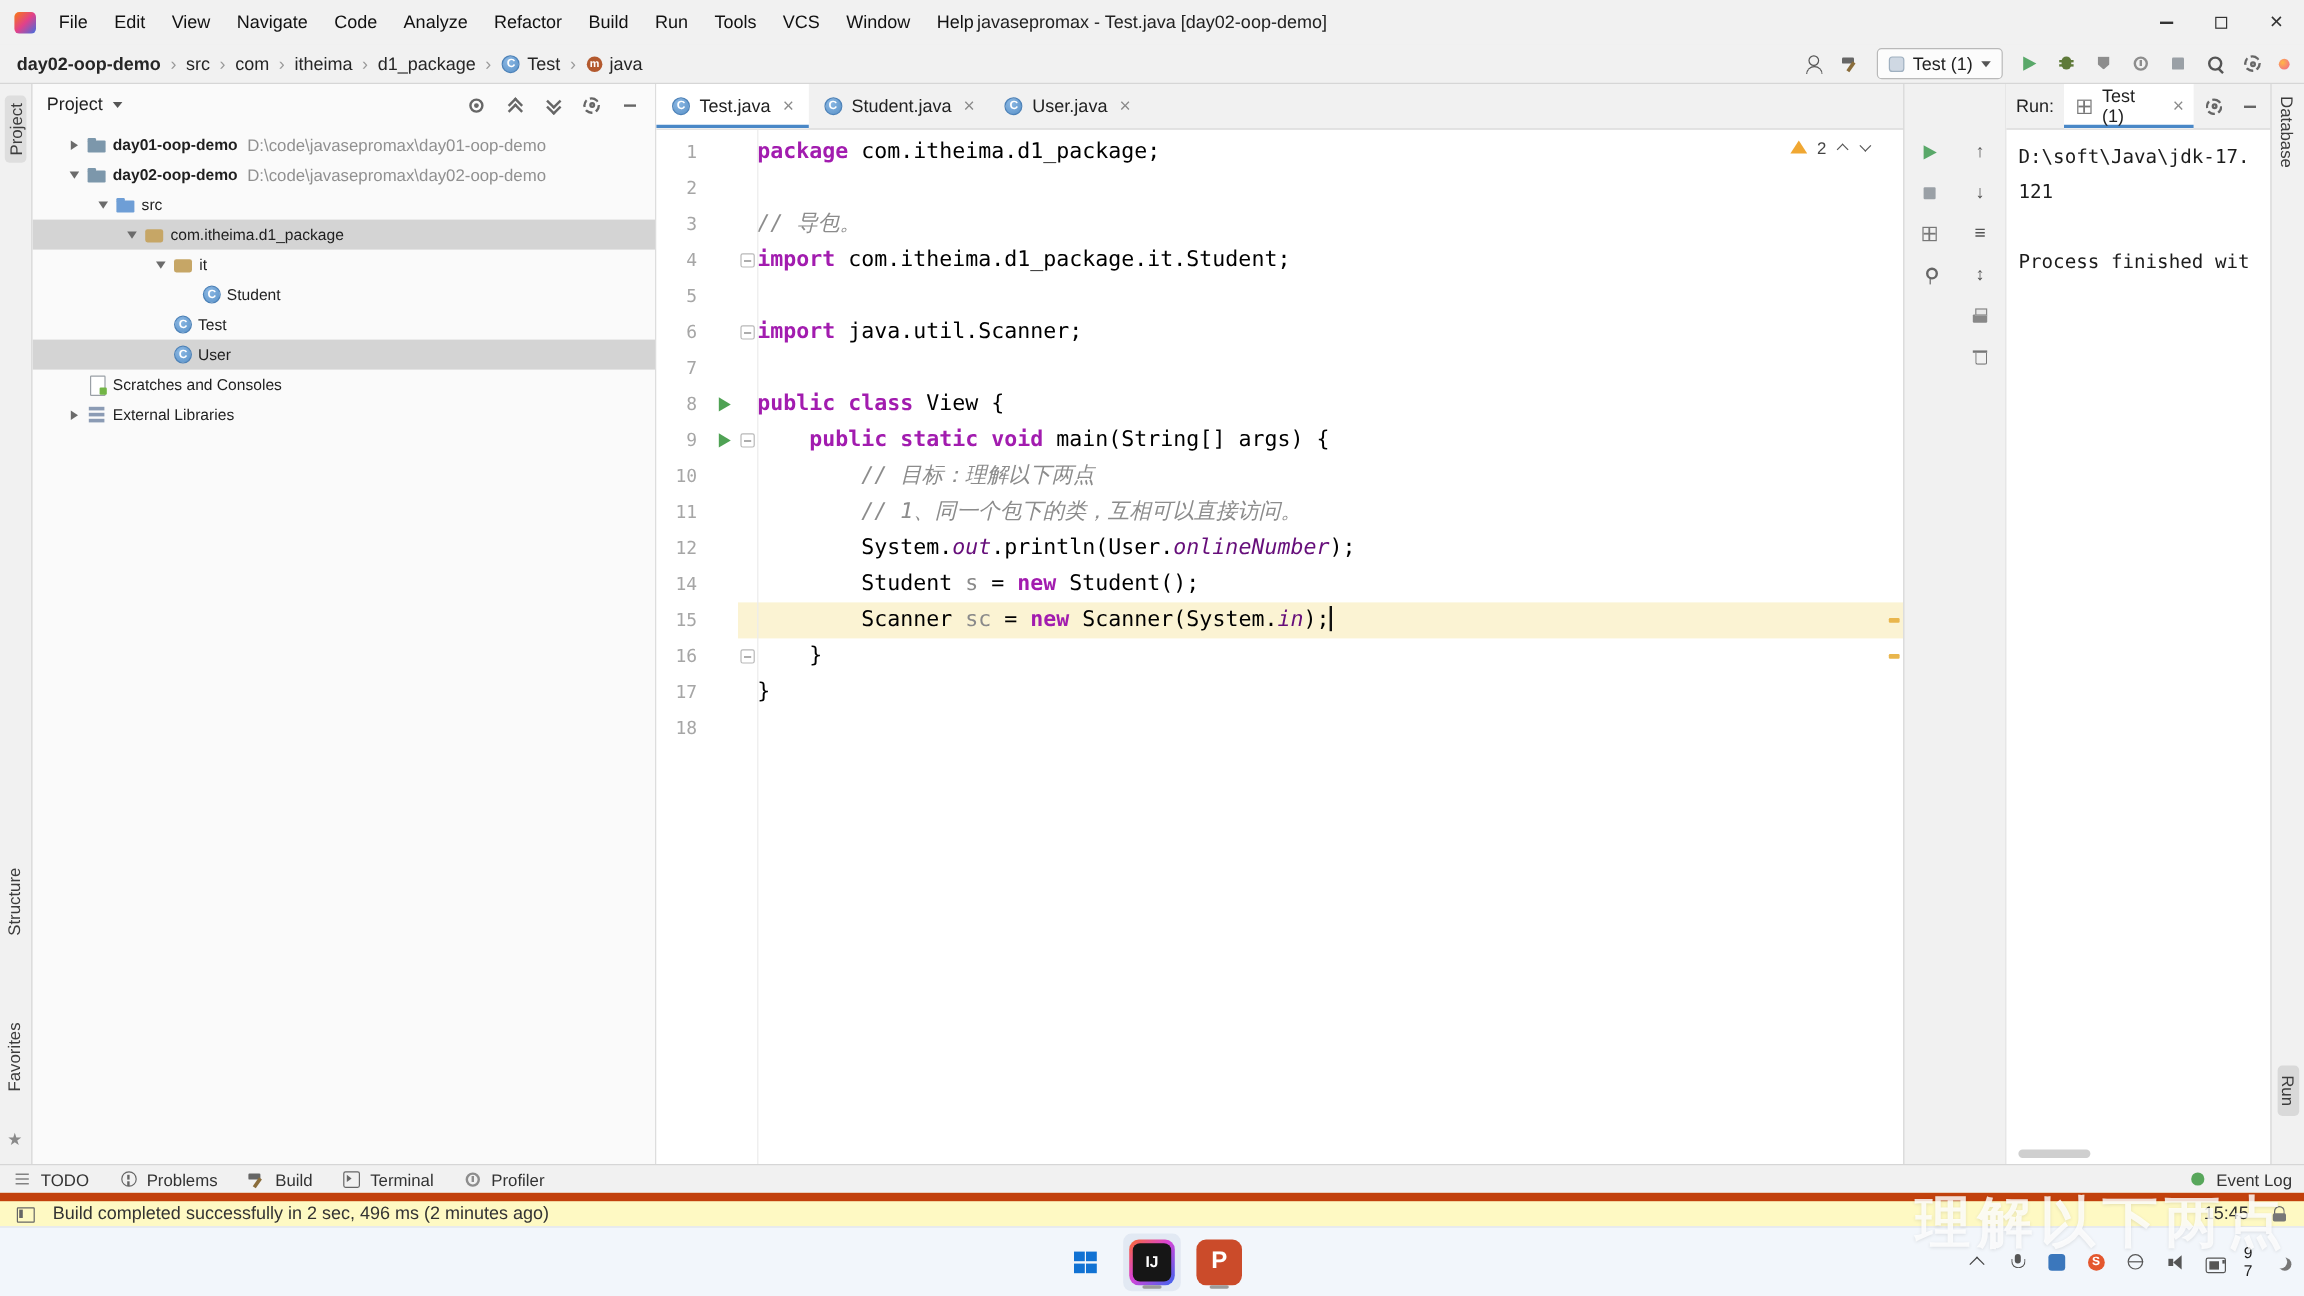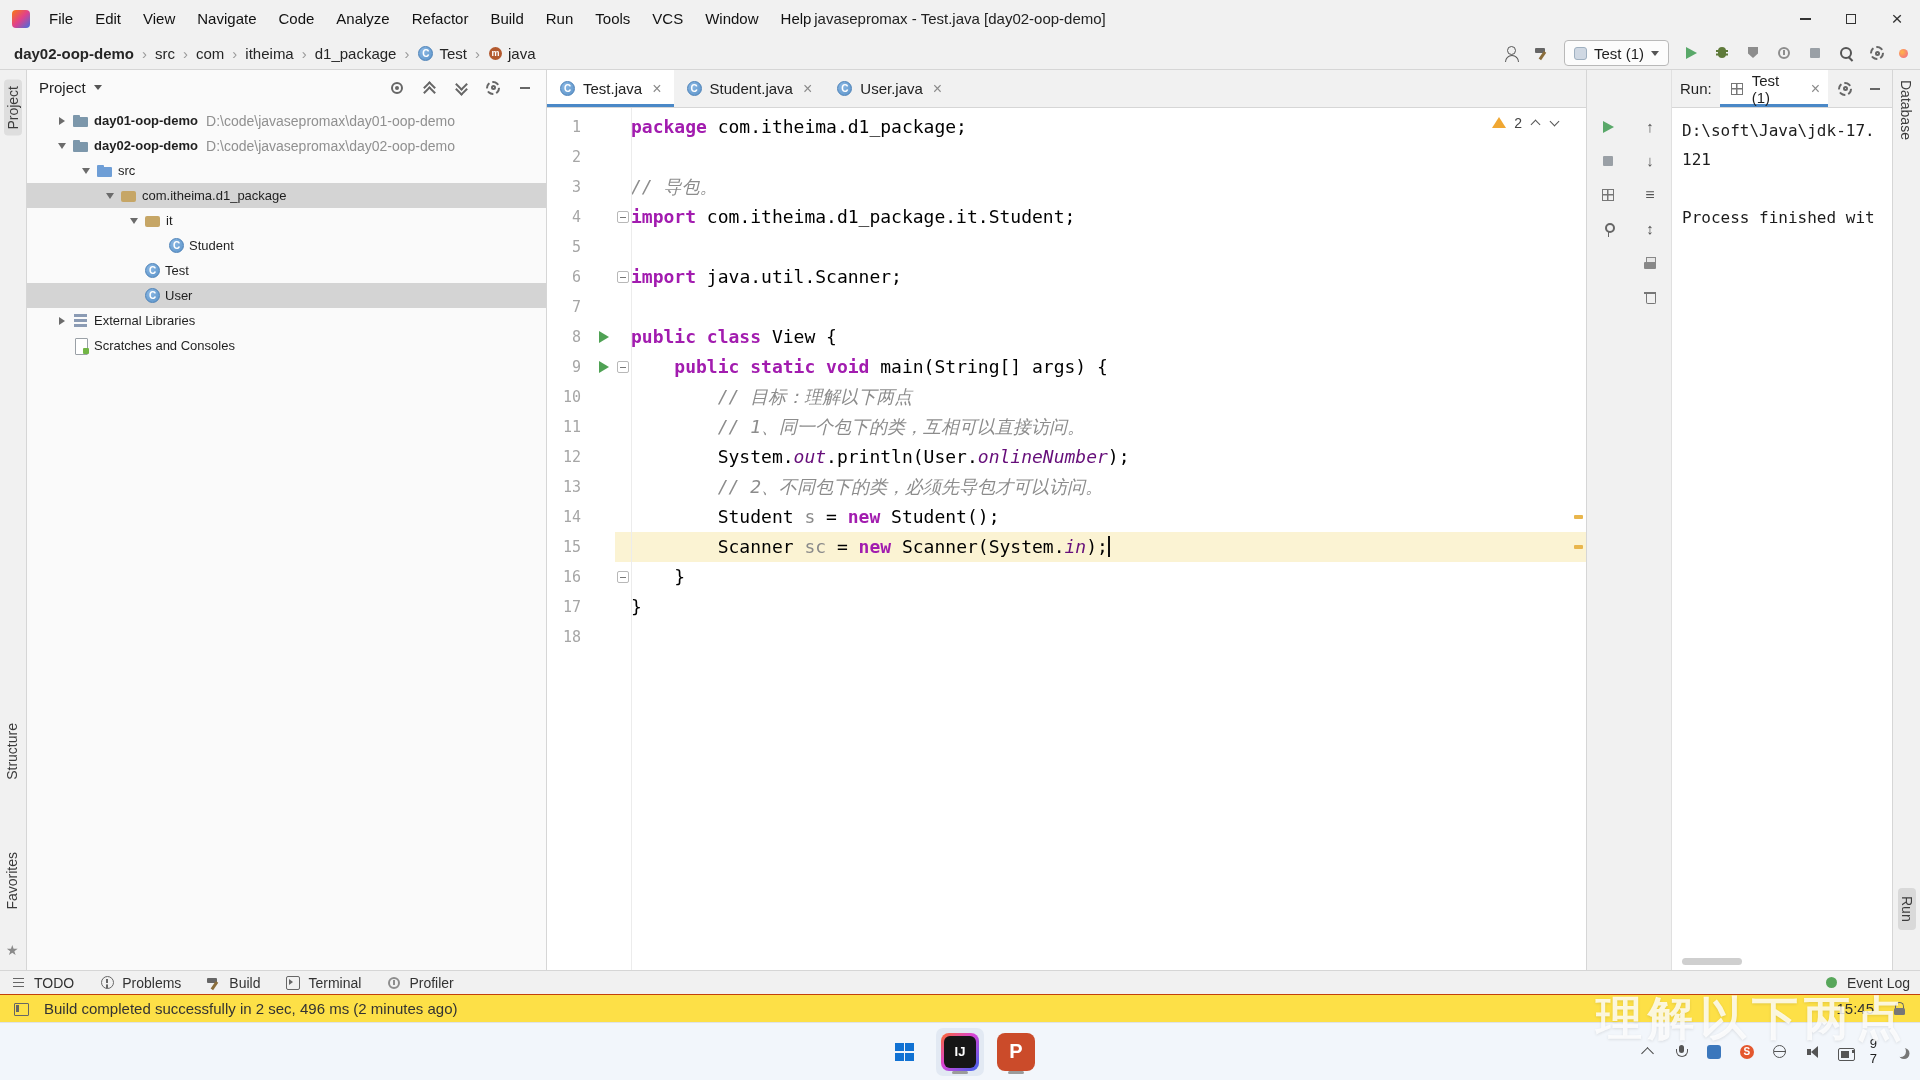--- a/index.html
+++ b/index.html
@@ -103,21 +103,21 @@
 #right-stripe{width:28px;flex:none;background:#f1f1f1;border-left:1px solid #d6d6d6;position:relative}
 .rs-label{writing-mode:vertical-rl;font-size:14px;color:#3c3c3c;position:absolute;left:5px;cursor:default}
 .rs-db{top:10px}
 .rs-run{bottom:40px;background:#d9d9d9;border-radius:4px;padding:8px 1px}
 
 
 #toolwindow-bar{height:24px;flex:none;display:flex;align-items:center;background:#f1f1f1;border-top:1px solid #d6d6d6;padding:0 10px;gap:24px;font-size:14px;color:#333}
 .tw-tab{display:flex;align-items:center;gap:6px}
 #tw-left{display:flex;gap:24px}
 #tw-right{margin-left:auto;display:flex;gap:18px}
-#statusbar{height:28px;flex:none;display:flex;align-items:center;background:#fde047;border-top:1px solid #c2410c;padding:0 12px;font-size:15px;color:#333;gap:14px}
+#statusbar{height:28px;flex:none;display:flex;align-items:center;background:#fef9c3;border-top:7px solid #c2410c;padding:0 12px;font-size:15px;color:#333;gap:14px}
 #status-right{margin-left:auto;display:flex;align-items:center;gap:16px}
 
 
 #taskbar{height:58px;flex:none;background:#f2f6fb;border-top:1px solid #dfe3e8;position:relative}
 #task-center{position:absolute;left:50%;top:0;transform:translateX(-50%);height:100%;display:flex;align-items:center;gap:8px}
 .task-app{width:48px;height:48px;border-radius:7px;display:flex;align-items:center;justify-content:center;position:relative}
 .task-app.focused{background:#e2e9f3}
 .app-pill{position:absolute;bottom:2px;left:50%;transform:translateX(-50%);width:16px;height:3px;border-radius:2px;background:#9b9b9b}
 #tray{position:absolute;right:10px;top:0;height:100%;display:flex;align-items:center;gap:15px}
 .tray-clock{font-size:13px;color:#1f1f1f;text-align:right;line-height:1.15}
@@ -354,28 +354,28 @@
             <span class="tw-chev non"></span>
             <span class="icn class-icon tree-ic"></span>
             <span class="tree-label">Test</span>
           </div>
           <div class="tree-row selected" style="padding-left: 98px;">
             <span class="tw-chev non"></span>
             <span class="icn class-icon tree-ic"></span>
             <span class="tree-label">User</span>
           </div>
           <div class="tree-row" style="padding-left: 26px;">
+            <span class="tw-chev non"></span>
+            <span class="icn scratch-icon tree-ic"></span>
+            <span class="tree-label">Scratches and Consoles</span>
+          </div>
+          <div class="tree-row" style="padding-left: 26px;">
             <span class="tw-chev col"></span>
             <span class="icn library-icon tree-ic"></span>
             <span class="tree-label">External Libraries</span>
-          </div>
-          <div class="tree-row" style="padding-left: 26px;">
-            <span class="tw-chev non"></span>
-            <span class="icn scratch-icon tree-ic"></span>
-            <span class="tree-label">Scratches and Consoles</span>
           </div>
         </div>
     </aside>
 
     <section id="editor-col">
       <div id="tabbar">
           <div class="etab active">
             <span class="icn class-icon"></span>
             <span>Test.java</span>
             <span class="tab-close">×</span>
@@ -467,26 +467,20 @@
               <span class="lnum">11</span>
               <span class="lslot"></span>
               <span class="fslot"></span>
               <span class="ccode"><span class="tk-pl">        </span><span class="tk-com">// 1、同一个包下的类，互相可以直接访问。</span></span>
             </div>
             <div class="cline">
               <span class="lnum">12</span>
               <span class="lslot"></span>
               <span class="fslot"></span>
               <span class="ccode"><span class="tk-pl">        System.</span><span class="tk-fd">out</span><span class="tk-pl">.println(User.</span><span class="tk-fd">onlineNumber</span><span class="tk-pl">);</span></span>
-            </div>
-            <div class="cline">
-              <span class="lnum">13</span>
-              <span class="lslot"></span>
-              <span class="fslot"></span>
-              <span class="ccode"><span class="tk-pl">        </span><span class="tk-com">// 2、不同包下的类，必须先导包才可以访问。</span></span>
             </div>
             <div class="cline">
               <span class="lnum">14</span>
               <span class="lslot"></span>
               <span class="fslot"></span>
               <span class="ccode"><span class="tk-pl">        Student </span><span class="tk-un">s</span><span class="tk-pl"> = </span><span class="tk-kw">new</span><span class="tk-pl"> Student();</span></span>
             </div>
             <div class="cline caret-row">
               <span class="lnum">15</span>
               <span class="lslot"></span>

